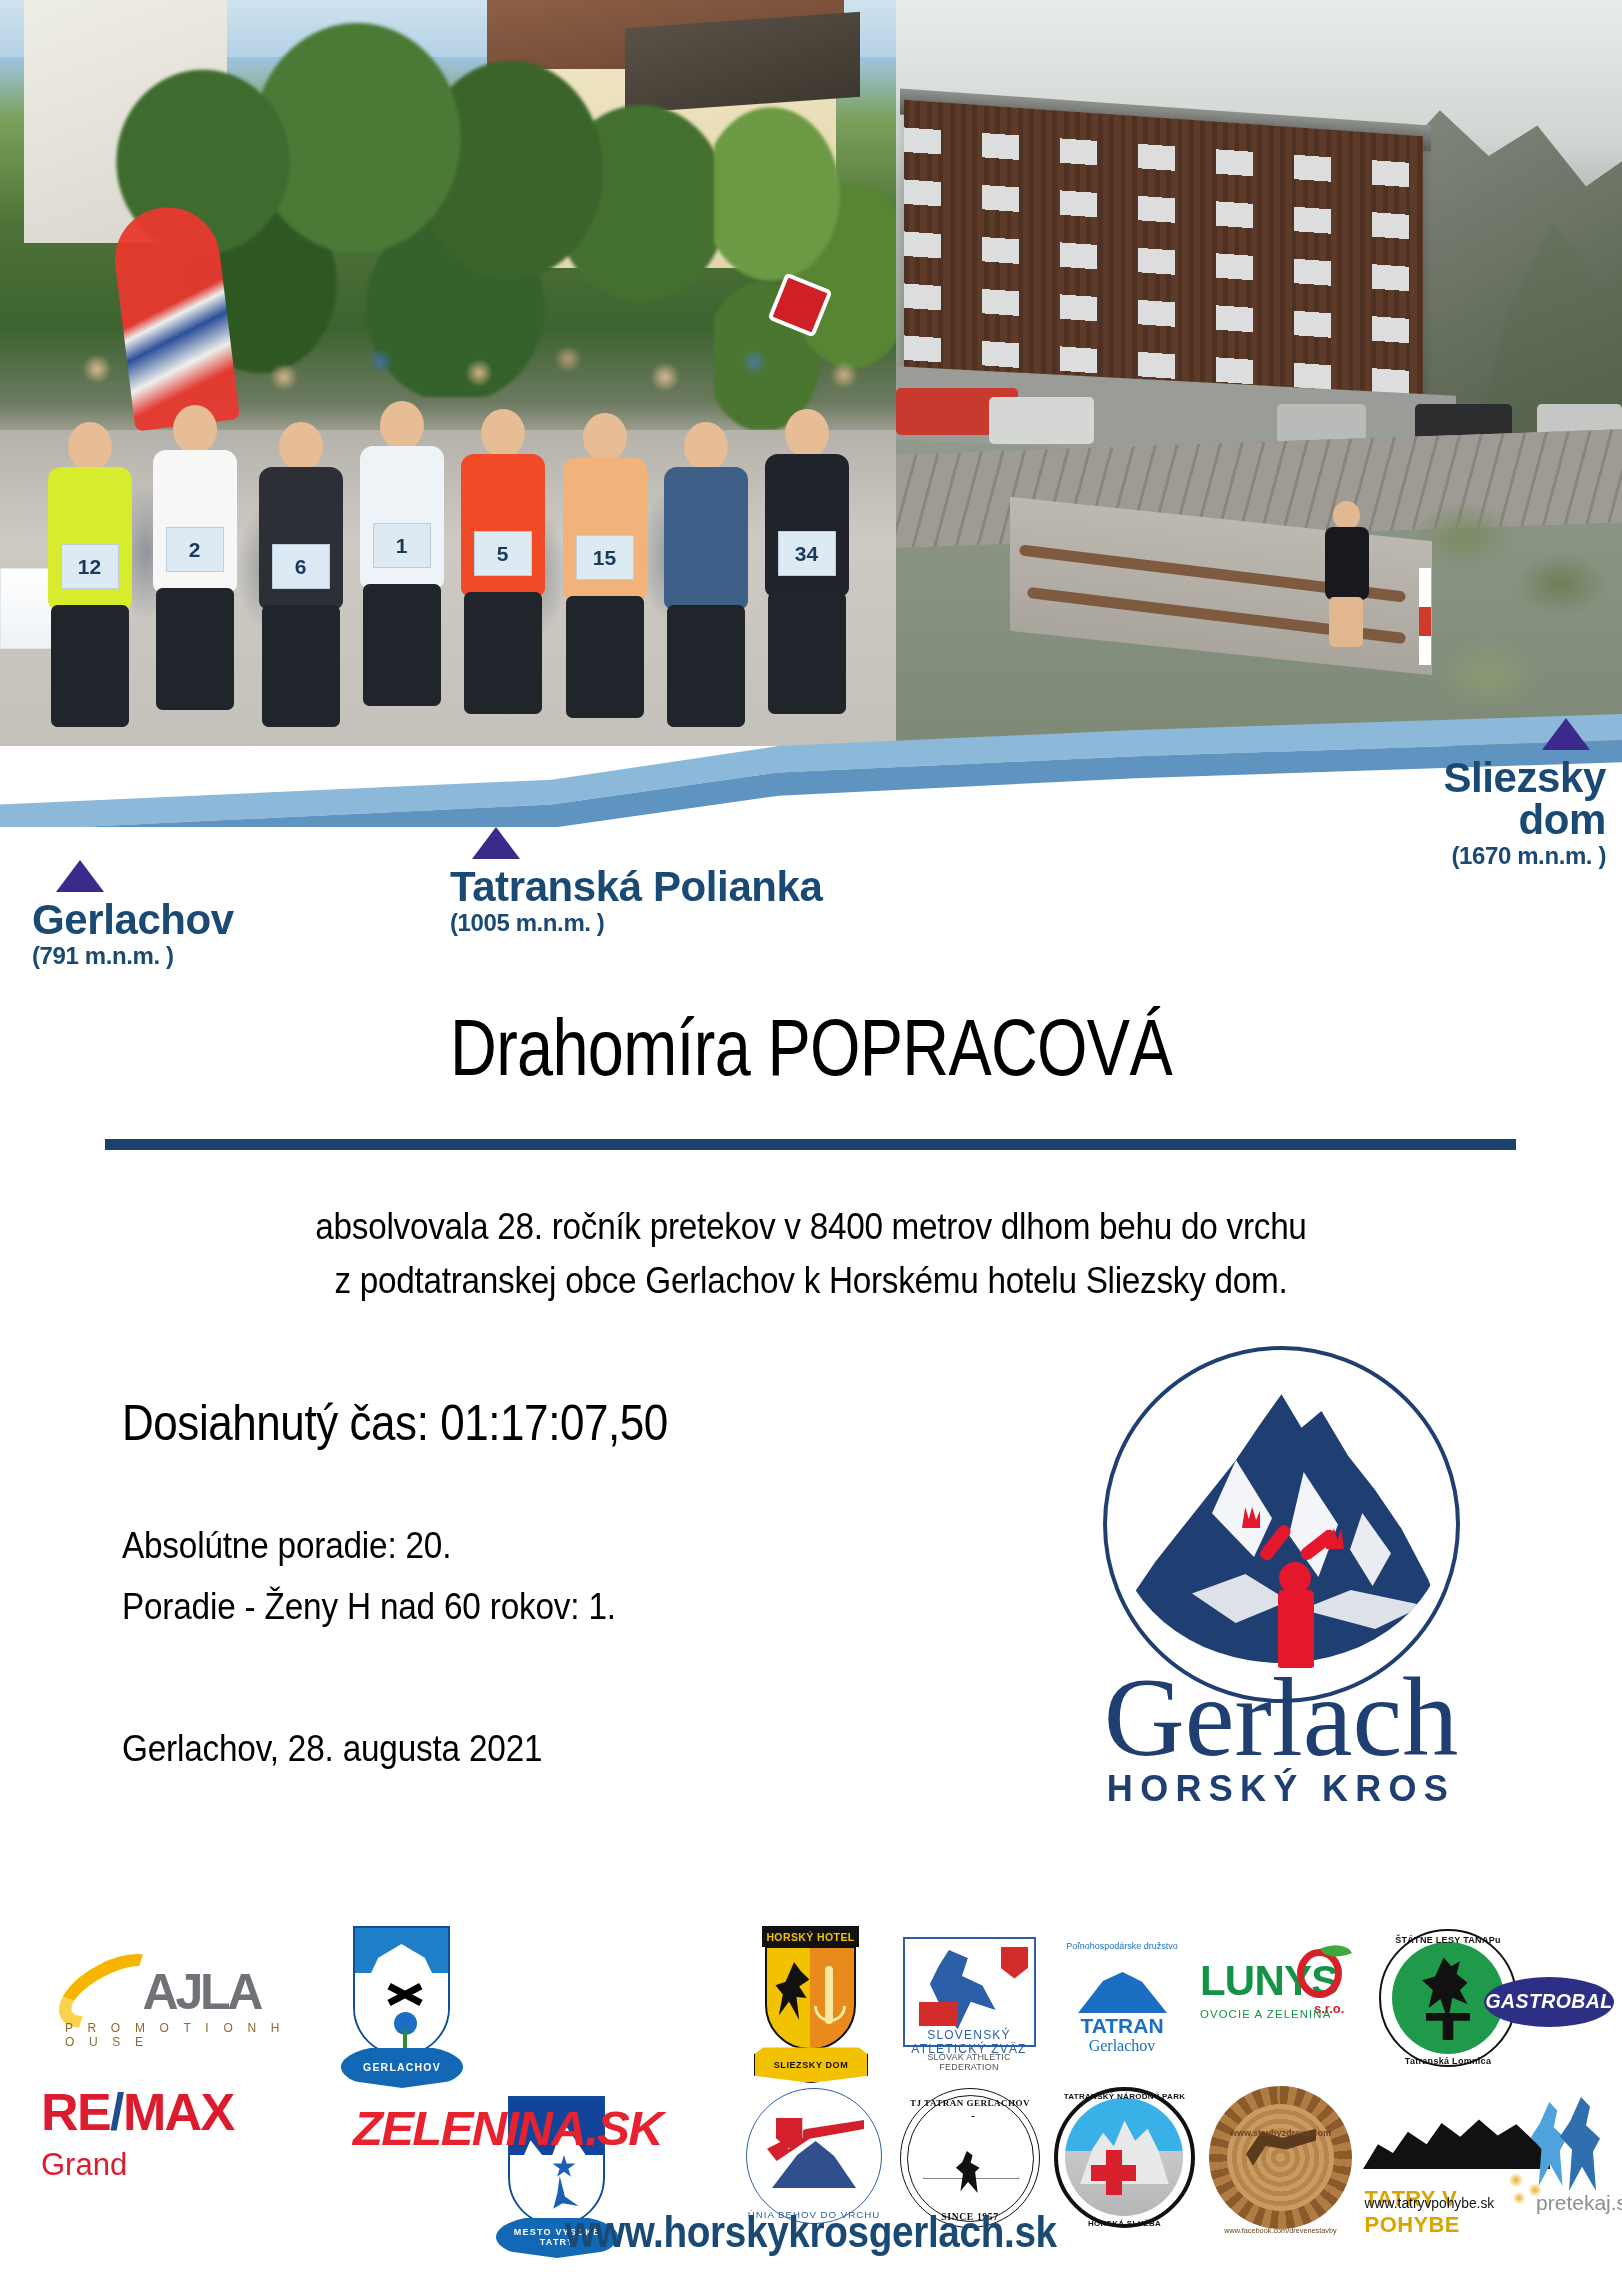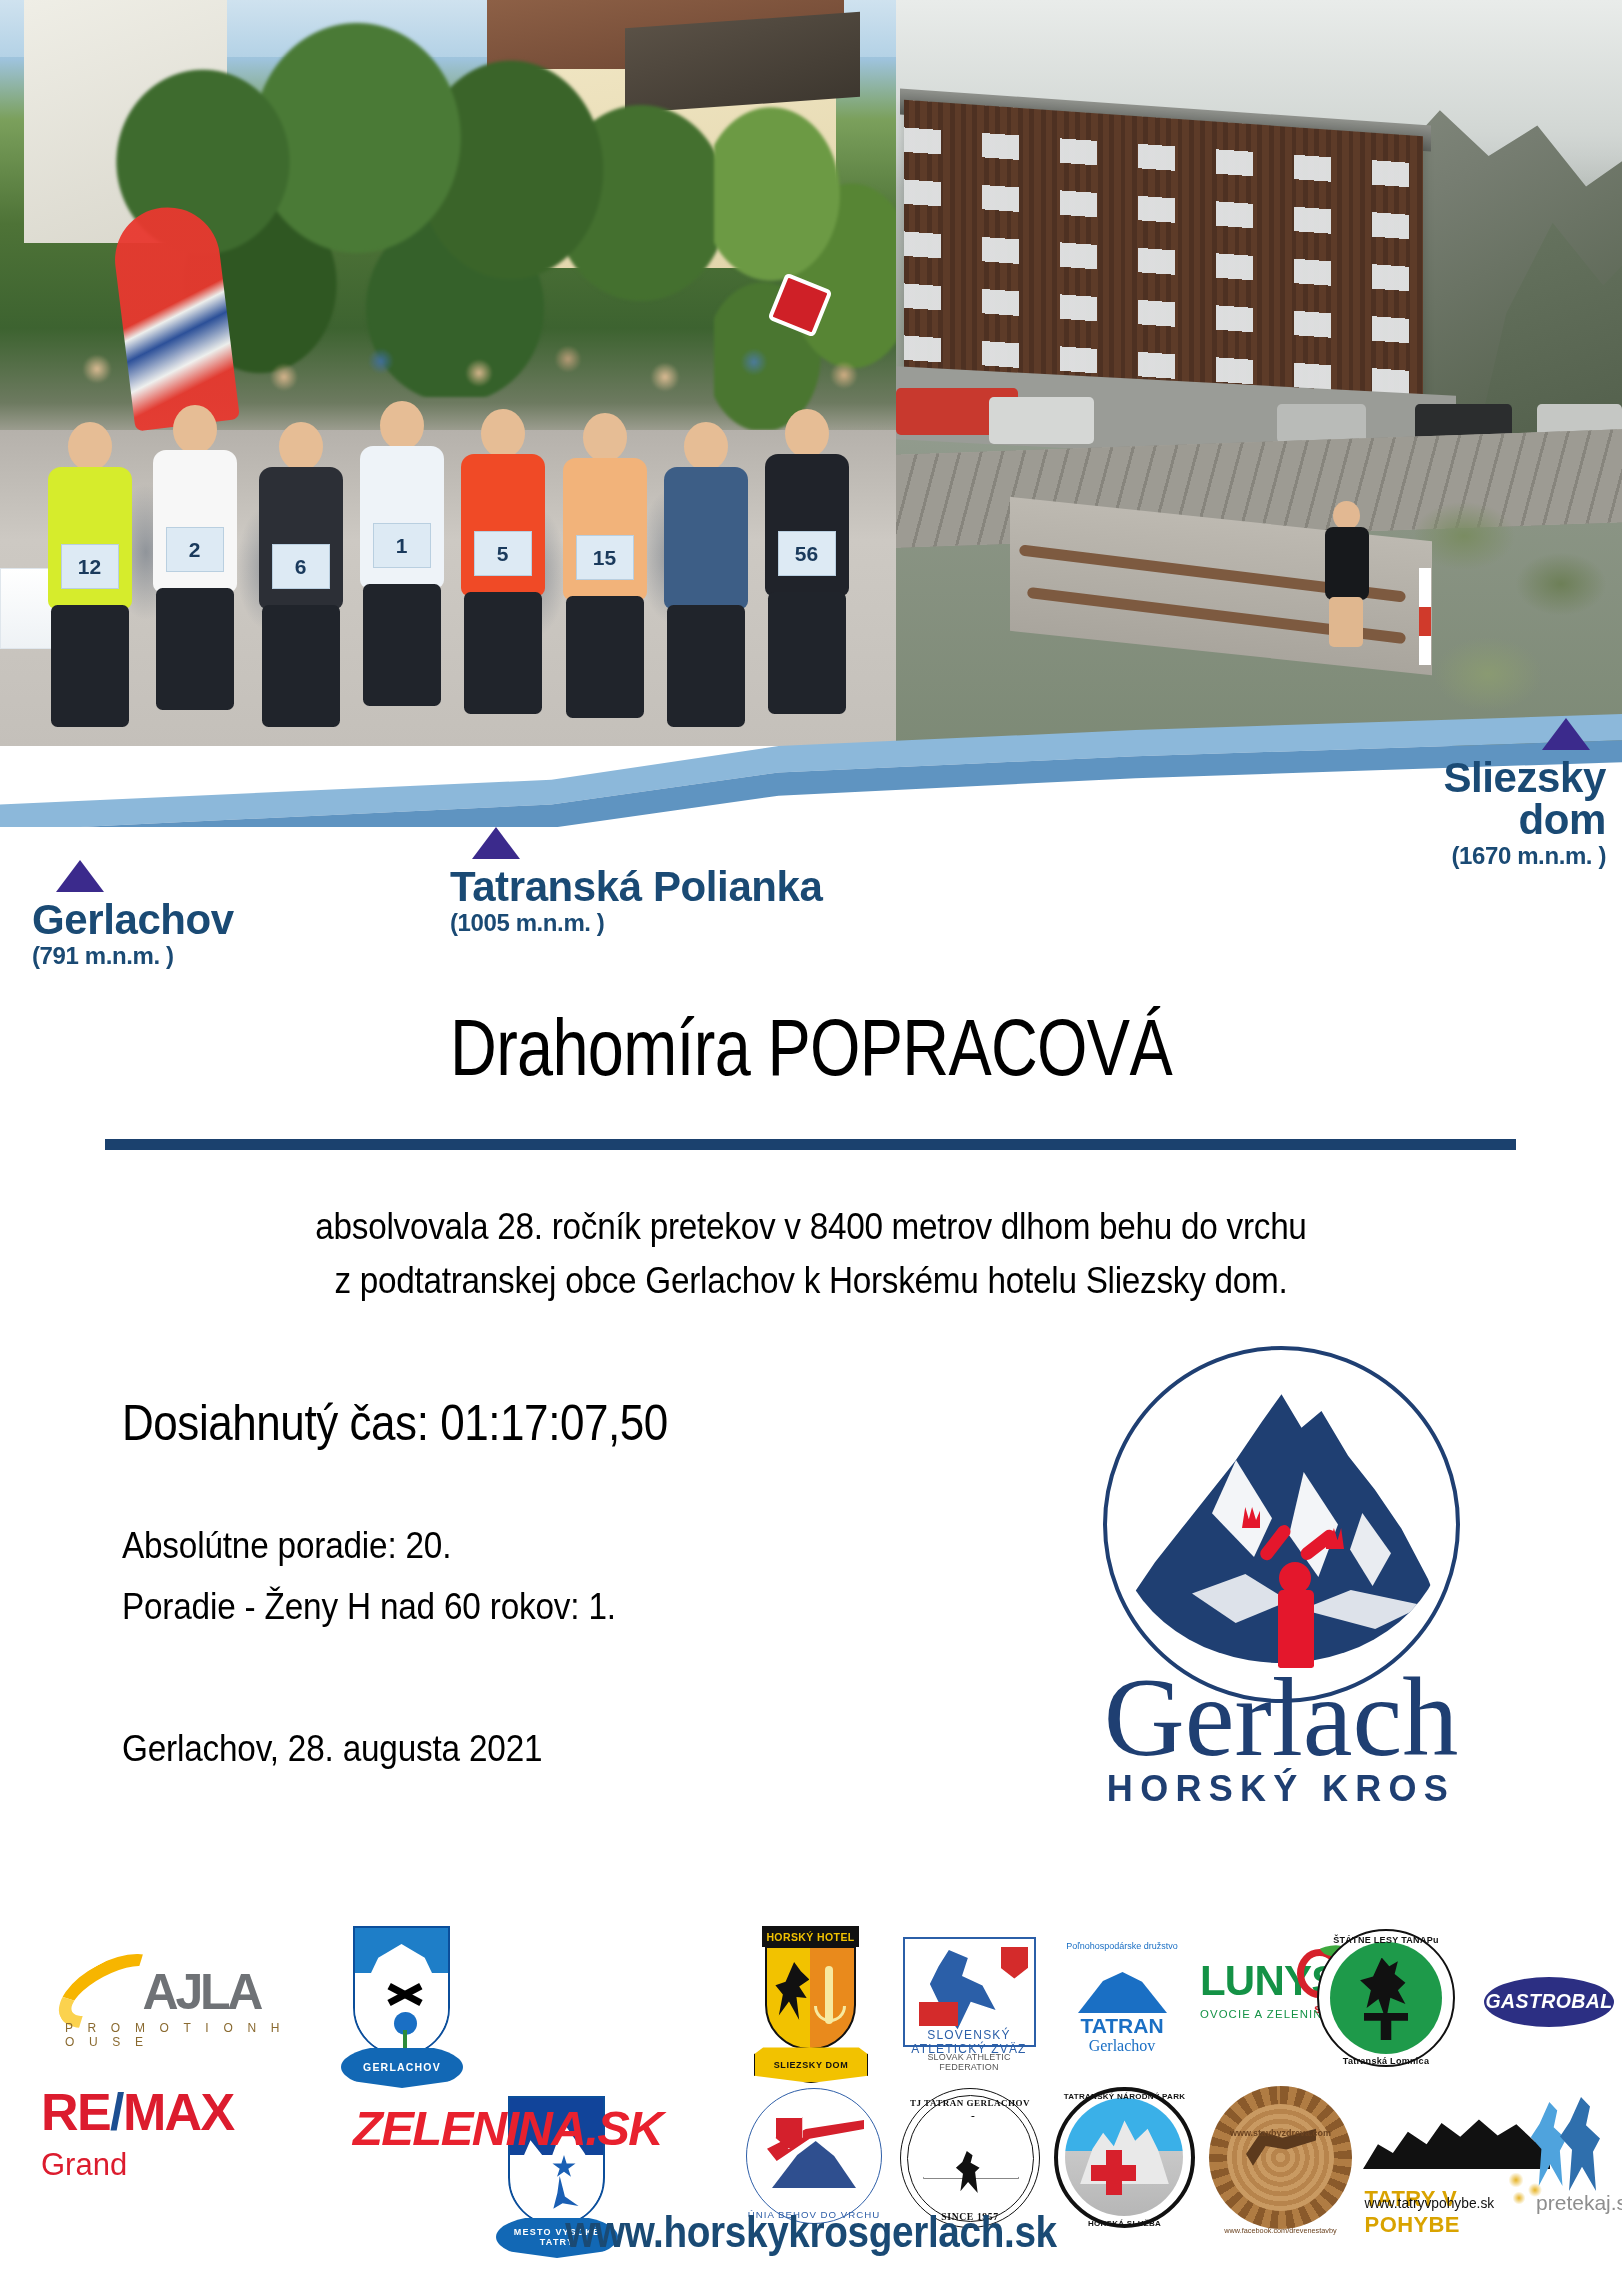--- a/index.html
+++ b/index.html
@@ -365,21 +365,21 @@
   .lu-apple { position:absolute; left:97px; top:3.2px; width:45px; height:49px;
     border:7.3px solid #d6212b; border-radius:50%; }
   .lu-leaf { position:absolute; left:122px; top:-3.2px; width:27.6px; height:16px; background:#3ea93e;
     border-radius:0 100% 0 100%; transform:rotate(-22deg); }
   .lu-sro { position:absolute; left:114px; top:55px; font-size:13px; font-weight:bold; color:#d6212b;
     font-family:"Liberation Sans",sans-serif; }
   .lu-sub { position:absolute; left:0; top:62px; font-size:11.4px; letter-spacing:1.1px; color:#149246;
     font-family:"Liberation Sans",sans-serif; }
 
   
-  .sp-tanap { left:1317px; top:6.5px; width:142px; height:142px; }
+  .sp-tanap { left:1379px; top:6.5px; width:142px; height:142px; }
   .tn-outer { position:absolute; left:0; top:0; width:138px; height:138px; border:2.4px solid #111;
     border-radius:50%; background:#fff; }
   .tn-inner { position:absolute; left:13px; top:13px; width:112px; height:112px; border-radius:50%;
     background:#1e9a4a; }
   .tn-chamois { position:absolute; left:42px; top:29px; width:54px; height:63px; background:#111;
     clip-path:polygon(42% 0%,56% 14%,72% 6%,66% 26%,86% 40%,72% 52%,86% 74%,58% 64%,50% 100%,36% 66%,14% 80%,22% 52%,2% 36%,26% 30%); }
   .tn-mono { position:absolute; left:47px; top:84px; width:44px; height:27.6px; background:#111;
     clip-path:polygon(0% 0%,100% 0%,100% 30%,62% 30%,62% 100%,38% 100%,38% 30%,0% 30%); }
   .tn-top { position:absolute; left:0; top:6.5px; width:138px; text-align:center; font-size:9px;
     font-weight:bold; color:#111; font-family:"Liberation Sans",sans-serif; letter-spacing:0.3px; }
@@ -538,21 +538,21 @@
       </div>
       <div class="runner r7">
         <div class="head"></div>
         <div class="torso"></div>
         <div class="legs"></div>
       </div>
       <div class="runner r8">
         <div class="head"></div>
         <div class="torso"></div>
         <div class="legs"></div>
-        <div class="bib">56</div>
+        <div class="bib">34</div>
       </div>
     </div>
 
     <div class="photo-right">
       <div class="pr-fog"></div>
       <div class="pr-mountain"></div>
       <div class="pr-mountain2"></div>
       <div class="pr-hotel-roof"></div>
       <div class="pr-hotel"></div>
       <div class="pr-windows"></div>

